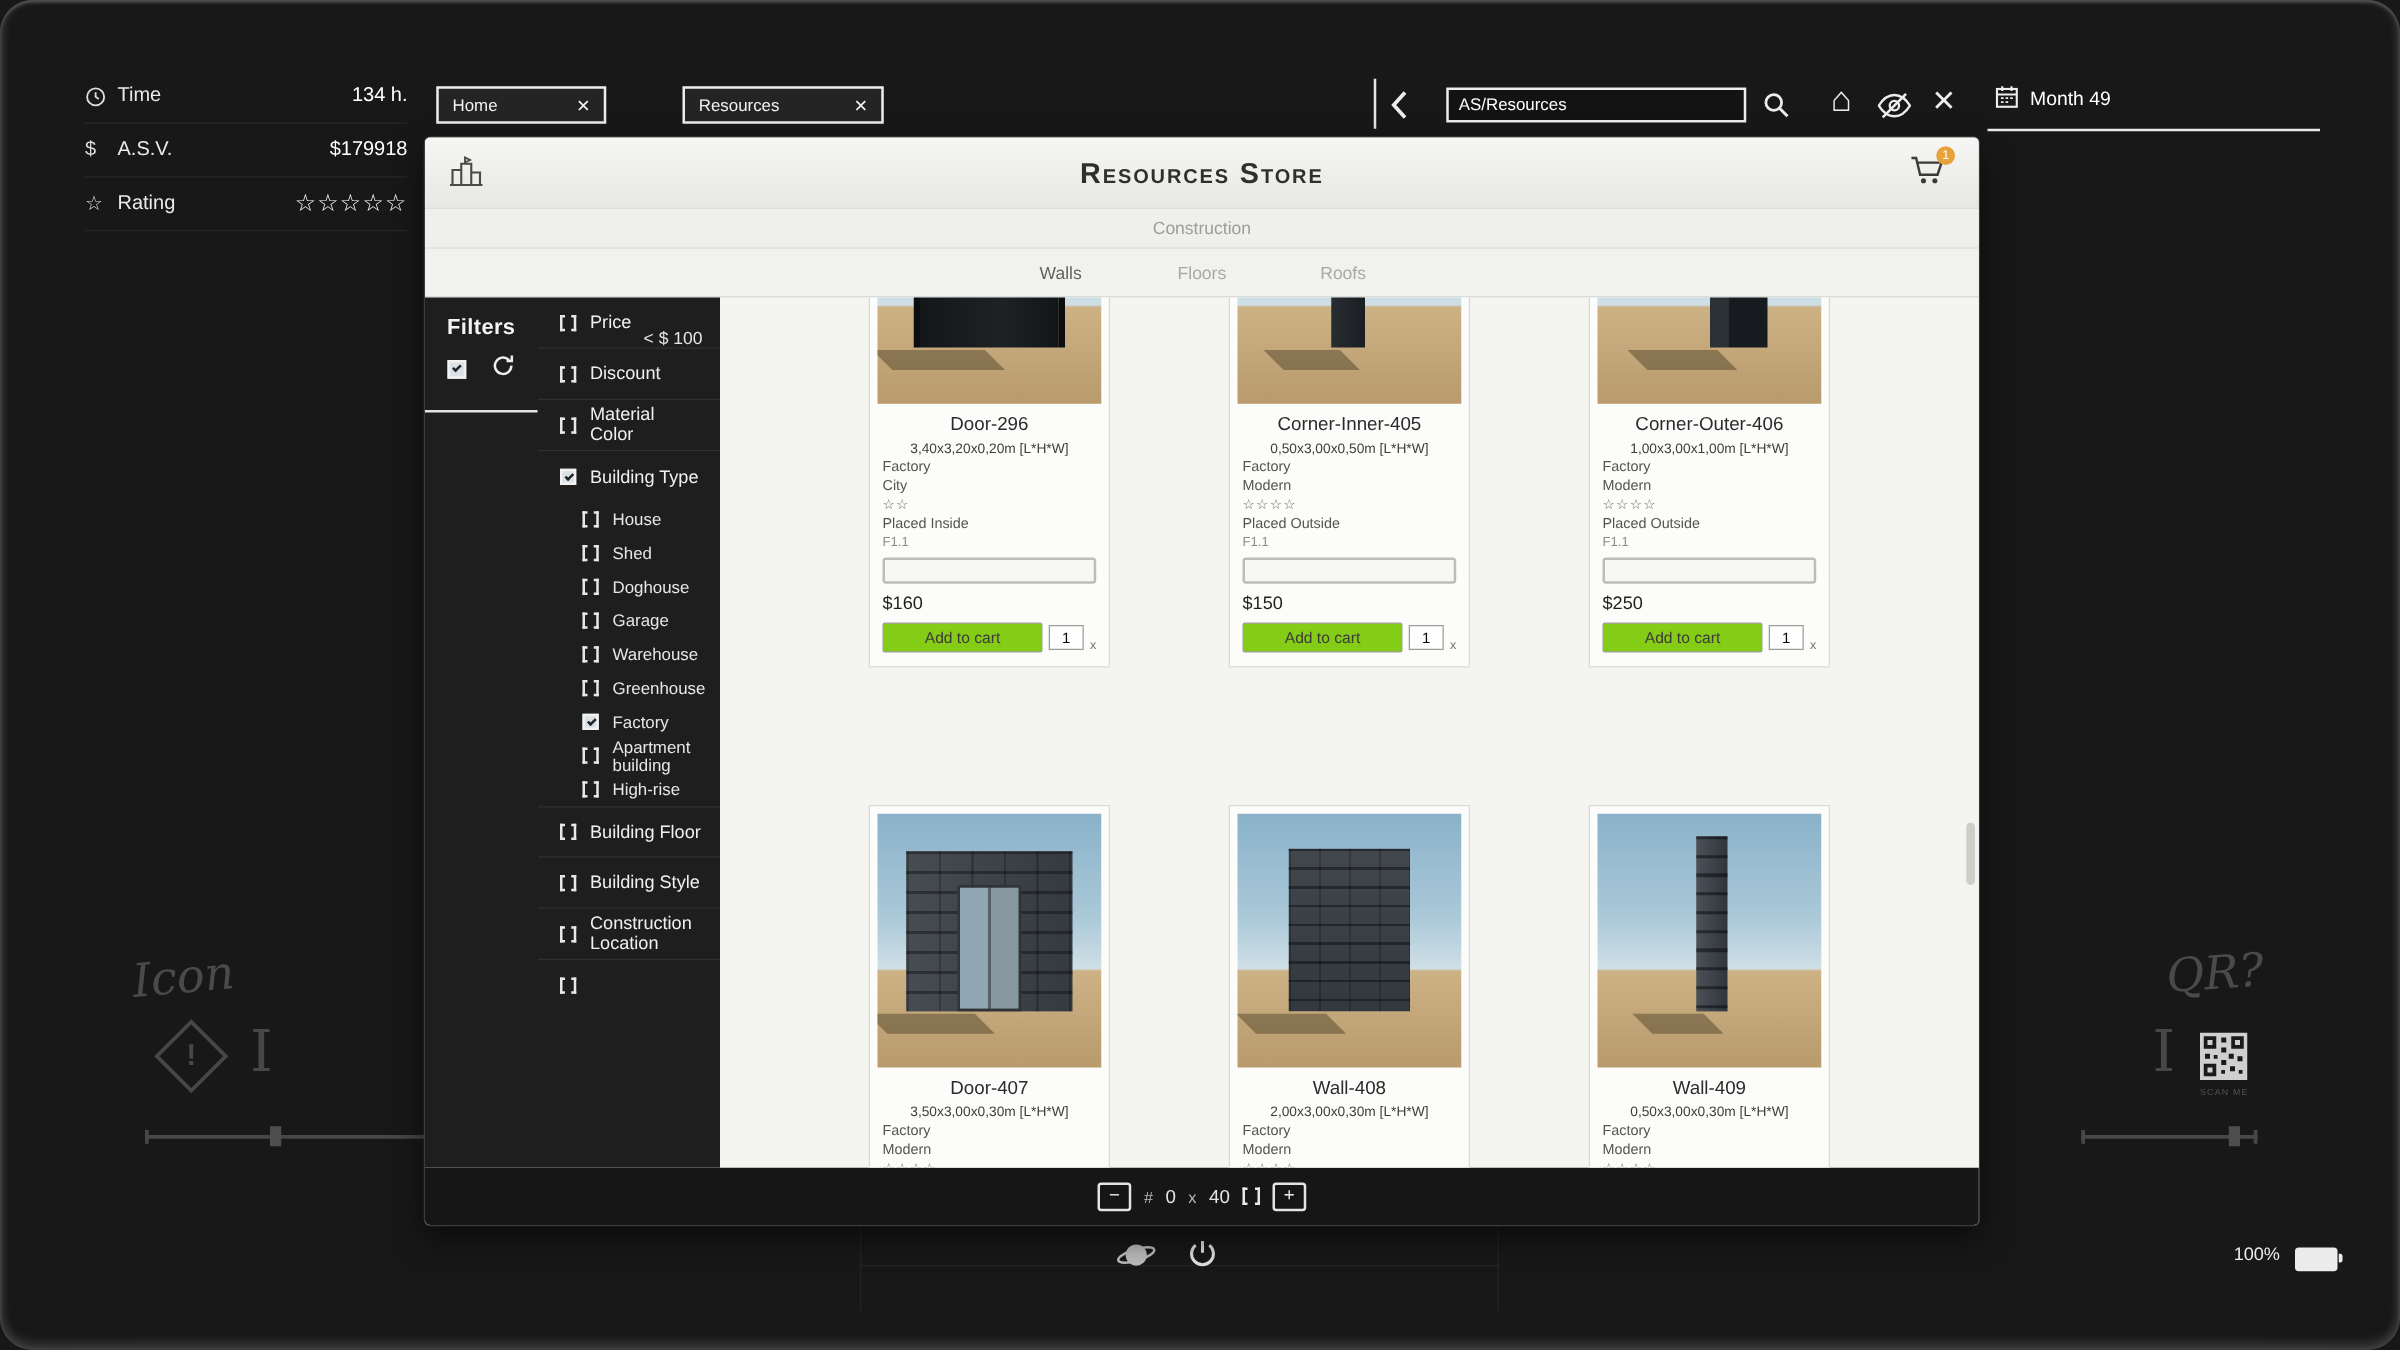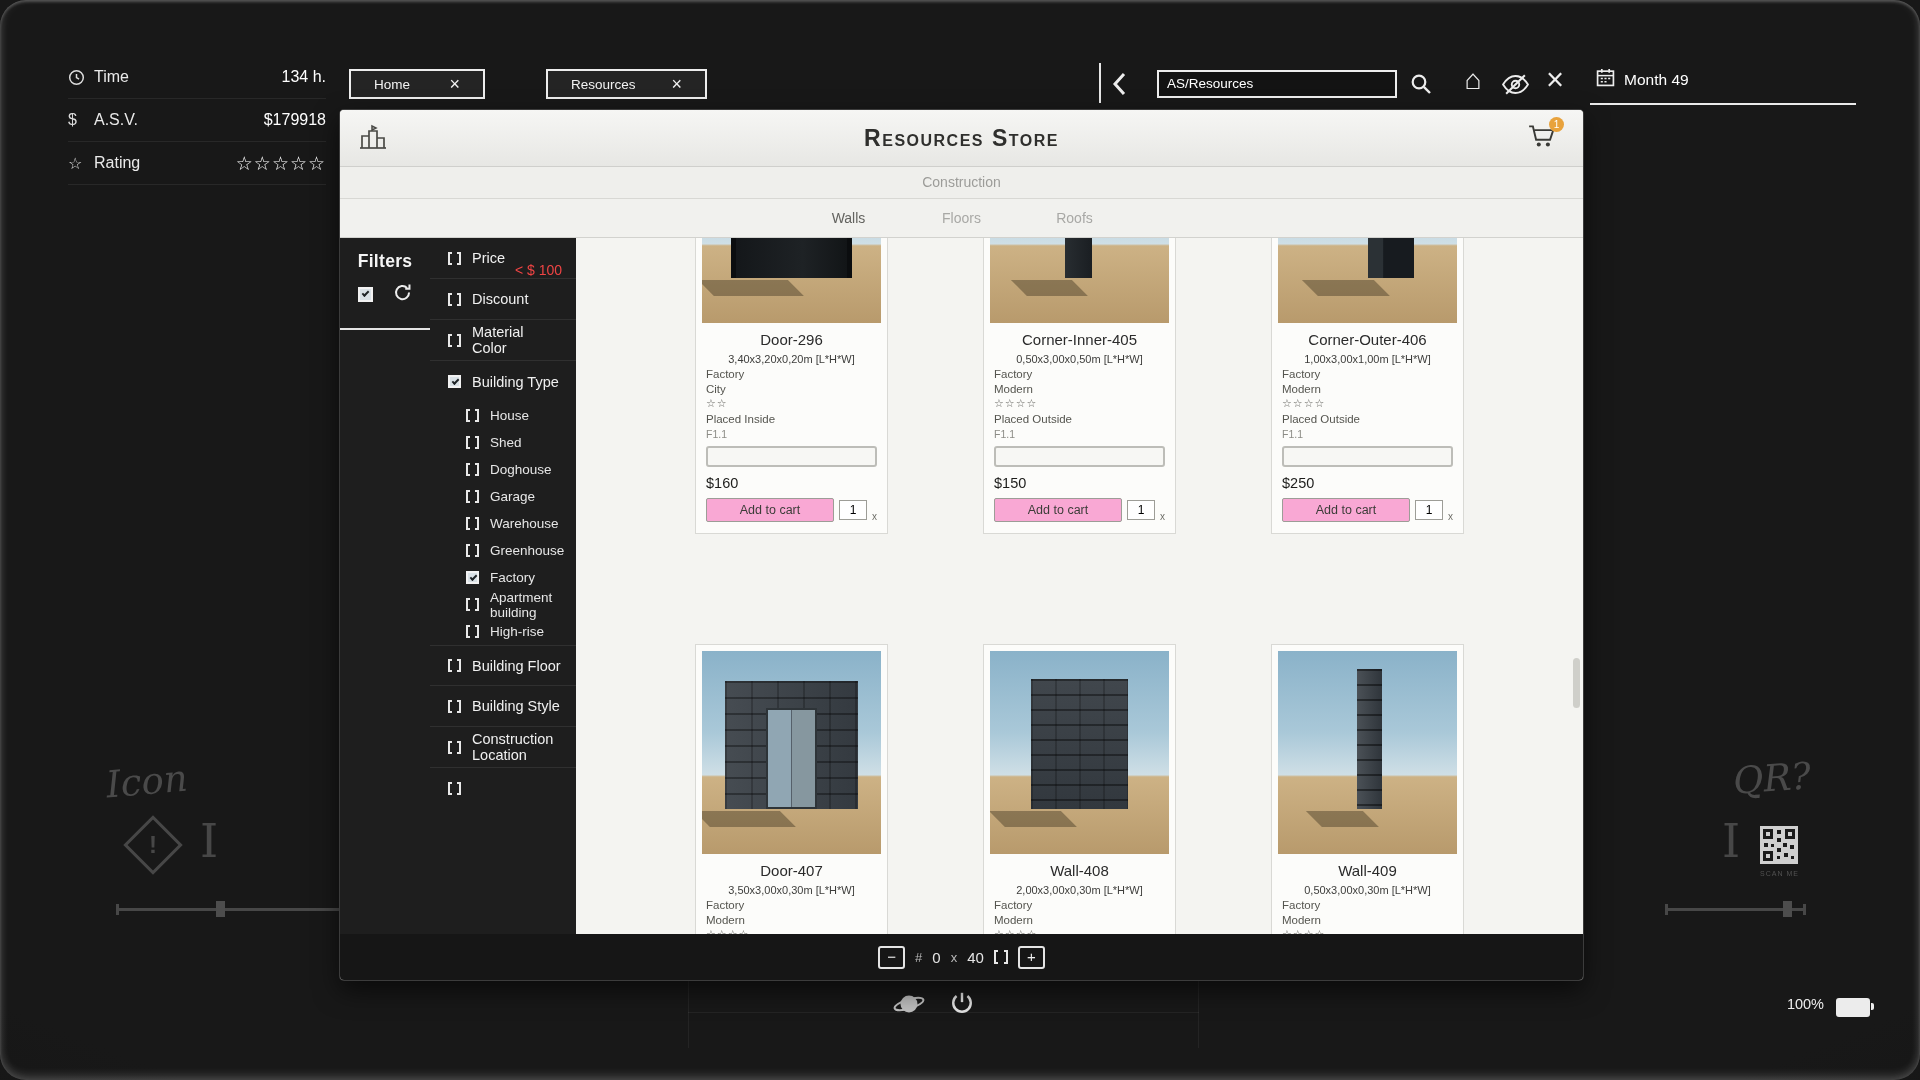--- a/index.html
+++ b/index.html
@@ -14,21 +14,21 @@
   
   .stats{position:absolute;left:68px;top:56px;width:258px;z-index:5;}
   .stat-row{display:flex;align-items:center;height:42px;border-bottom:1px solid rgba(255,255,255,.07);}
   .stat-icon{width:26px;display:flex;align-items:center;font-size:16px;color:#ddd;}
   .stat-label{font-size:16px;color:#eaeaea;}
   .stat-value{margin-left:auto;font-size:16px;color:#fff;}
   .stat-value.stars{font-size:19px;letter-spacing:1px;}
 
   
   .btab{position:absolute;top:69px;height:30px;box-sizing:border-box;background:#242424;
-    border:2px solid #ededed;display:flex;align-items:center;padding:0 23px;z-index:5;}
+    border:2px solid #ededed;display:flex;align-items:center;padding:0 11px;z-index:5;}
   .btab .lbl{font-size:13.5px;color:#f2f2f2;}
   .btab .x{margin-left:auto;font-size:18px;color:#f2f2f2;line-height:1;padding-left:10px;cursor:default;}
   .nav-divider{position:absolute;left:1099px;top:63px;width:2px;height:40px;background:#e6e6e6;z-index:5;}
   .nav-ic{position:absolute;z-index:5;display:flex;align-items:center;justify-content:center;}
   .addr{position:absolute;left:1157px;top:70px;width:240px;height:28px;box-sizing:border-box;z-index:5;
     border:2px solid #ededed;background:rgba(10,10,10,.3);color:#fff;font-size:13.5px;
     line-height:24px;padding:0 8px;white-space:nowrap;overflow:hidden;}
   .glyph{color:#ededed;}
   .month{position:absolute;left:1596px;top:68px;display:flex;align-items:center;gap:9px;z-index:5;}
   .month .txt{font-size:15.5px;color:#fff;}
@@ -58,21 +58,21 @@
   .fheader{height:90px;flex:0 0 90px;border-bottom:2px solid #e4e4e4;text-align:center;}
   .ftitle{margin-top:13px;font-size:17.5px;font-weight:bold;color:#f4f4f4;letter-spacing:.3px;}
   .fctrls{margin-top:11px;display:flex;align-items:center;justify-content:center;gap:20px;}
   .flist{flex:1;overflow:hidden;}
   .fr0{display:flex;align-items:center;height:41px;box-sizing:border-box;padding:0 14px 0 18px;
     font-size:14.5px;color:#f0f0f0;border-bottom:1px solid #303030;}
   .fr0.nb{border-bottom:none;}
   .fr0.bt{border-top:1px solid #303030;}
   .fr1{display:flex;align-items:center;height:27px;box-sizing:border-box;padding:0 14px 0 36px;
     font-size:13.5px;color:#e6e6e6;}
-  .fval{margin-left:auto;font-size:14px;color:#ef4444;margin-top:24px;}
+  .fval{margin-left:auto;font-size:14px;color:#e5e5e5;margin-top:24px;}
   .cb{position:relative;width:13px;height:13px;flex:0 0 13px;margin-right:11px;box-sizing:border-box;}
   .cb::before,.cb::after{content:"";position:absolute;top:0;bottom:0;width:4px;border:2px solid #e8e8e8;box-sizing:border-box;}
   .cb::before{left:0;border-right:none;}
   .cb::after{right:0;border-left:none;}
   .cb.on{background:#d9e1e6;border:2px solid #f2f2f2;}
   .cb.on::after{display:none;}
   .cb.on::before{left:2px;top:2px;bottom:auto;width:7px;height:4px;border:none;
     border-left:2px solid #1e2326;border-bottom:2px solid #1e2326;transform:rotate(-45deg);}
   .cb.big{width:15px;height:15px;flex:0 0 15px;margin:0;}
 
@@ -112,21 +112,21 @@
   .img-wall409 .shadow{left:20%;width:32%;}
   .pname{text-align:center;font-size:15px;color:#2b2b2b;margin-top:8px;}
   .pdims{text-align:center;font-size:11px;color:#3d3d3b;margin-top:5px;}
   .pmeta{font-size:11.5px;color:#55554f;margin:3px 0 0 10px;}
   .pstars{font-size:11px;color:#6b6b66;margin:2px 0 0 10px;letter-spacing:1px;}
   .pfloor{font-size:10.5px;color:#8c8c86;margin:3px 0 0 10px;}
   .pinput{display:block;width:171px;height:21px;margin:6px auto 0;box-sizing:border-box;
     border:2px solid #bdbdb8;border-radius:3px;background:#f7f7f4;outline:none;}
   .pprice{font-size:14.5px;color:#1d1d1b;margin:8px 0 0 10px;}
   .pcartrow{display:flex;align-items:center;gap:5px;margin:7px 10px 11px;}
-  .addbtn{flex:1;height:24px;border:1px solid #9d9d97;background:#f9a8d4;border-radius:2px;
+  .addbtn{flex:1;height:24px;border:1px solid #9d9d97;background:#84cc16;border-radius:2px;
     font-size:12.5px;color:#3c3c38;font-family:"Liberation Sans",sans-serif;}
   .qty{width:28px;height:20px;box-sizing:border-box;border:1px solid #9d9d97;background:#fff;
     text-align:center;font-size:12px;outline:none;}
   .qx{font-size:10px;color:#6e6e68;align-self:flex-end;}
   .vscroll{position:absolute;right:3px;top:420px;width:7px;height:50px;background:#cfcfca;border-radius:4px;}
 
   
   .store-pg{height:46px;flex:0 0 46px;display:flex;align-items:center;justify-content:center;gap:10px;
     background:#161616;border-radius:0 0 4px 4px;color:#e4e4e4;font-size:15px;}
   .pgbtn{width:27px;height:23px;box-sizing:border-box;border:2px solid #e4e4e4;border-radius:3px;

